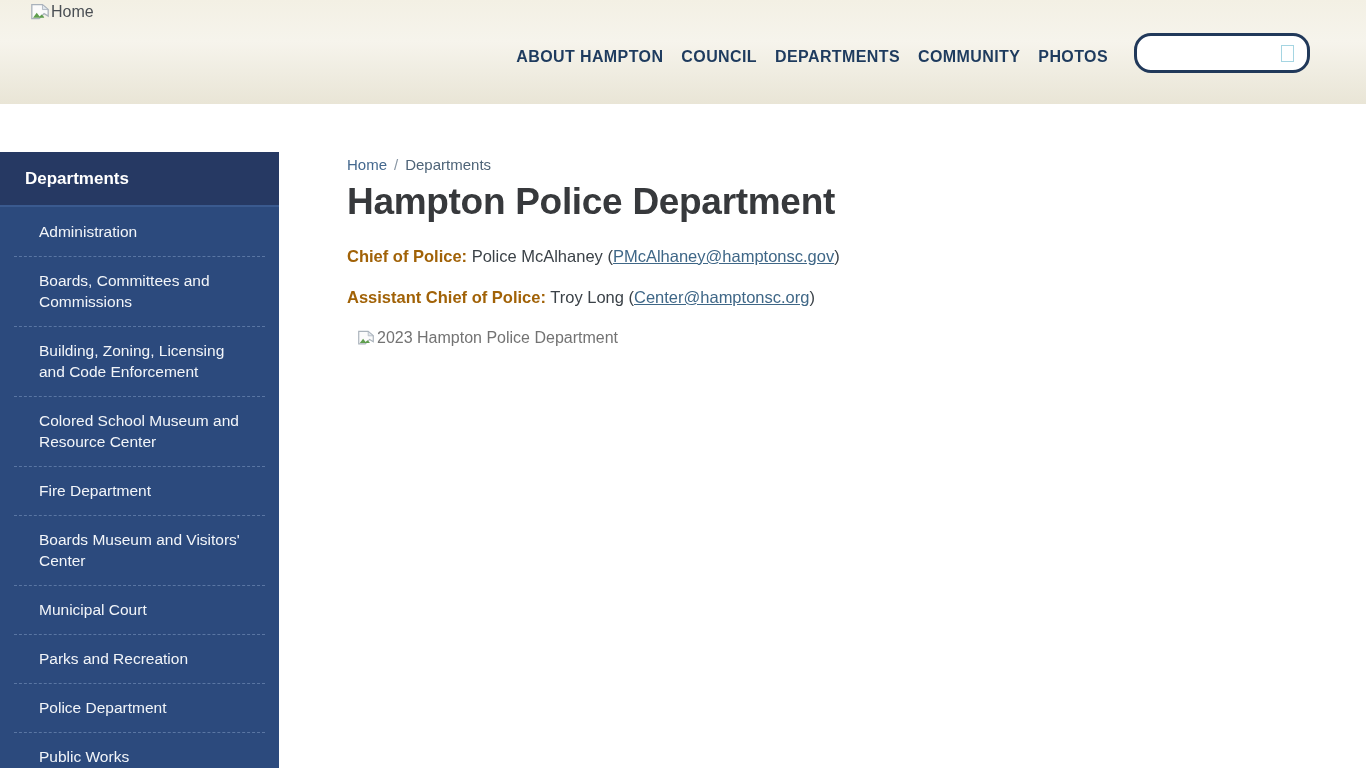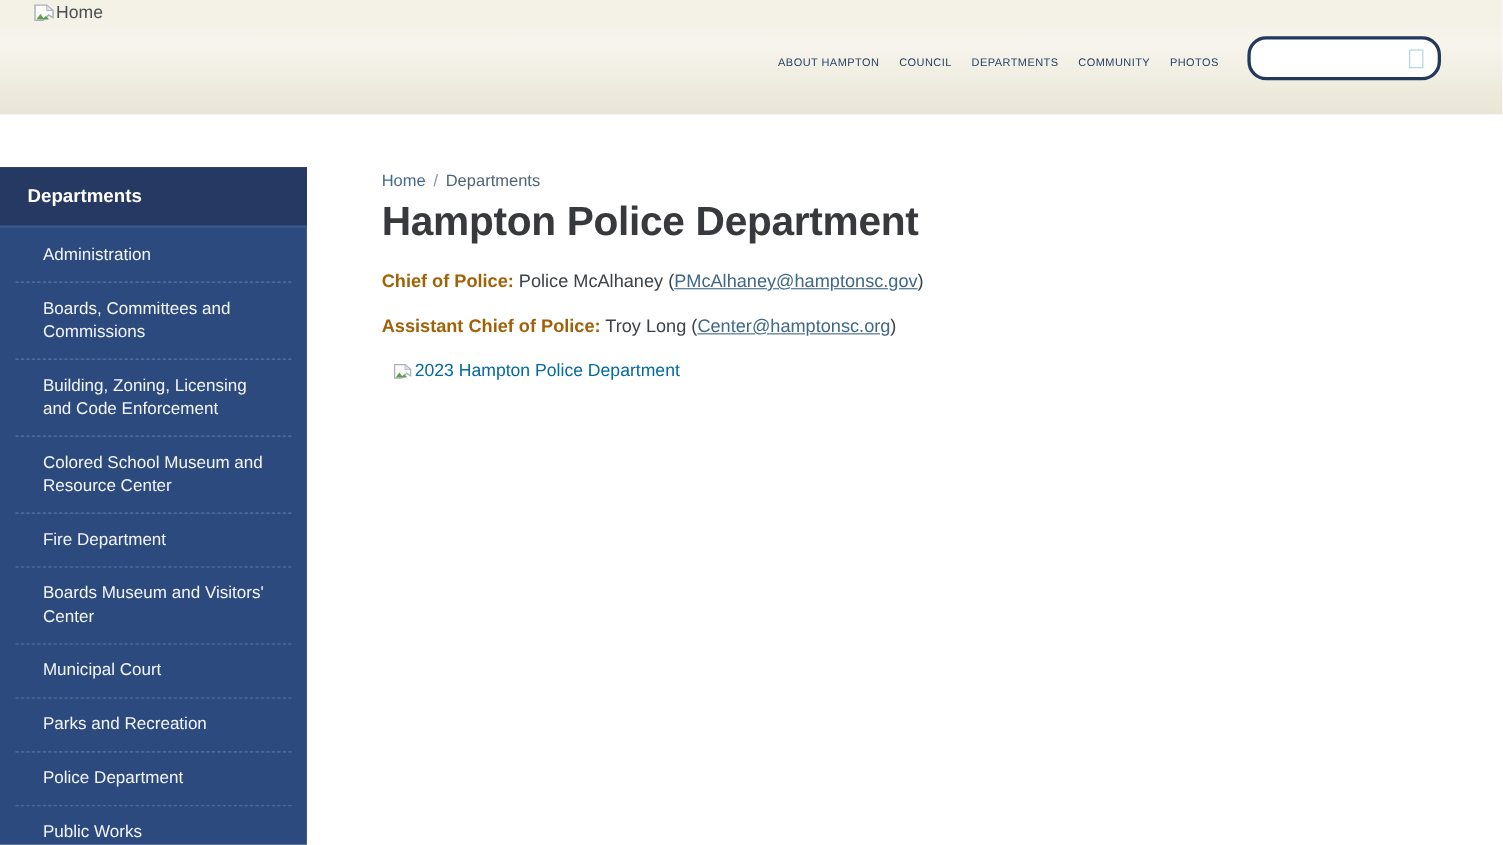--- a/index.html
+++ b/index.html
@@ -37,22 +37,22 @@
   .main-nav {
     display: flex;
     align-items: center;
     gap: 18px;
     margin-right: 26px;
     margin-top: 8px;
   }
   .main-nav a {
     text-decoration: none;
     color: #1e3b5e;
-    font-weight: normal;
-    font-size: 10px;
+    font-weight: bold;
+    font-size: 16px;
     letter-spacing: 0.4px;
     white-space: nowrap;
   }
   .search-box {
     width: 176px;
     height: 40px;
     background: #ffffff;
     border: 3px solid #21395a;
     border-radius: 17px;
     display: flex;
@@ -161,21 +161,21 @@
   .official-line a {
     color: #3f6787;
     text-decoration: underline;
   }
   .image-placeholder {
     display: flex;
     align-items: center;
     gap: 2px;
     margin: 18px 0 0 10px;
     font-size: 16px;
-    color: #0369a1;
+    color: #737373;
     text-align: right;
   }
   .broken-img-svg { flex: none; }
 </style>
 </head>
 <body>
 
 <header class="site-header">
   <a href="#" class="logo-link">
     <svg class="broken-img-svg" width="20" height="18" viewBox="0 0 24 22">

